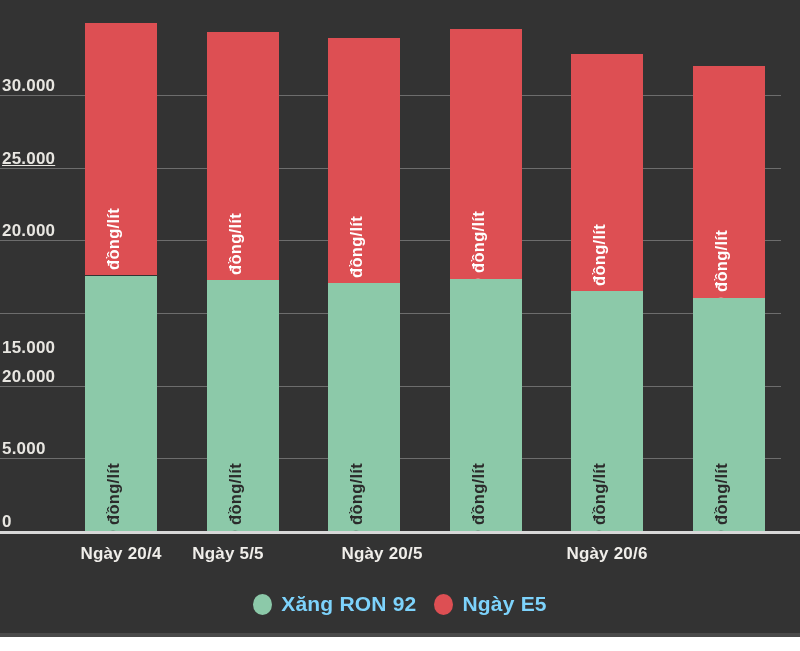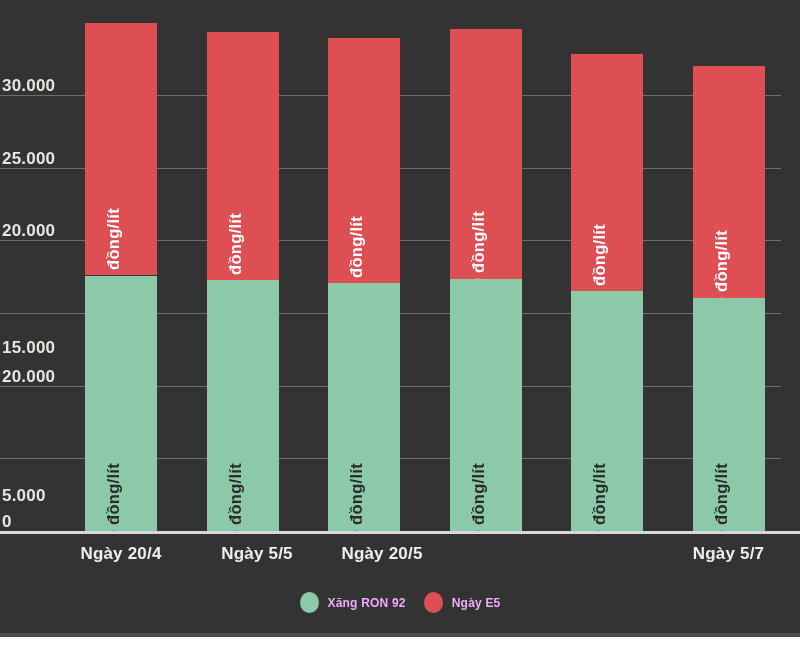--- a/index.html
+++ b/index.html
@@ -124,22 +124,22 @@
     display: flex;
     align-items: center;
     gap: 9px;
   }
   .legend-dot {
     width: 19px; height: 21px;
     border-radius: 50%;
     display: inline-block;
   }
   .legend-text {
-    color: #f0abfc;
-    font-size: 12px;
+    color: #7dd3fc;
+    font-size: 21px;
     font-weight: 700;
     letter-spacing: 0.2px;
     white-space: nowrap;
   }
 </style>
 </head>
 <body>
 
 <div id="root">
   <div id="panel">
@@ -148,25 +148,25 @@
       <div id="gridlines">
           <div class="gridline" style="top: 458.333px;"></div>
           <div class="gridline" style="top: 385.667px;"></div>
           <div class="gridline" style="top: 313px;"></div>
           <div class="gridline" style="top: 240.333px;"></div>
           <div class="gridline" style="top: 167.667px;"></div>
           <div class="gridline" style="top: 95px;"></div>
         </div>
       <div id="yticks">
           <div class="ytick" style="top: 532px;">0</div>
-          <div class="ytick" style="top: 459.333px; margin-top: 47px;">5.000</div>
+          <div class="ytick" style="top: 459.333px;">5.000</div>
           <div class="ytick" style="top: 386.667px;">20.000</div>
           <div class="ytick" style="top: 314px; margin-top: 44px;">15.000</div>
           <div class="ytick" style="top: 241.333px; text-align: right;">20.000</div>
-          <div class="ytick" style="top: 168.667px;">25.000</div>
+          <div class="ytick" style="top: 168.667px; text-decoration: underline;">25.000</div>
           <div class="ytick" style="top: 96px;">30.000</div>
         </div>
       <div id="bars">
           <div class="bar-col" style="left: 85px; bottom: auto; width: 72px; height: 531px; top: 0px; position: absolute;">
             <div class="seg seg-red" style="top: 22.9147px; height: 252.589px;">
               <span class="seg-label">17.380 đồng/lít</span>
             </div>
             <div class="seg seg-green" style="top: 275.504px; height: 255.496px;">
               <span class="seg-label">17.580 đồng/lít</span>
             </div>
@@ -210,23 +210,23 @@
             <div class="seg seg-green" style="top: 297.595px; height: 233.405px;">
               <span class="seg-label">16.060 đồng/lít</span>
             </div>
           </div>
         </div>
       <div class="axis-baseline" style="top:531px"></div>
     </div>
 
     <div id="xlabels">
         <div class="xlabel" style="left: 51px;">Ngày 20/4</div>
-        <div class="xlabel" style="left: 187px;">Ngày 5/5</div>
+        <div class="xlabel" style="left: 158px;">Ngày 5/5</div>
         <div class="xlabel" style="left: 312px;">Ngày 20/5</div>
-        <div class="xlabel" style="left: 658.5px;">Ngày 5/7</div>
+        <div class="xlabel" style="left: 537px;">Ngày 20/6</div>
       </div>
 
     <div id="legend">
         <div class="legend-item">
           <span class="legend-dot" style="background: rgb(140, 201, 169);"></span>
           <span class="legend-text">Xăng RON 92</span>
         </div>
         <div class="legend-item">
           <span class="legend-dot" style="background: rgb(221, 79, 83);"></span>
           <span class="legend-text">Ngày E5</span>

